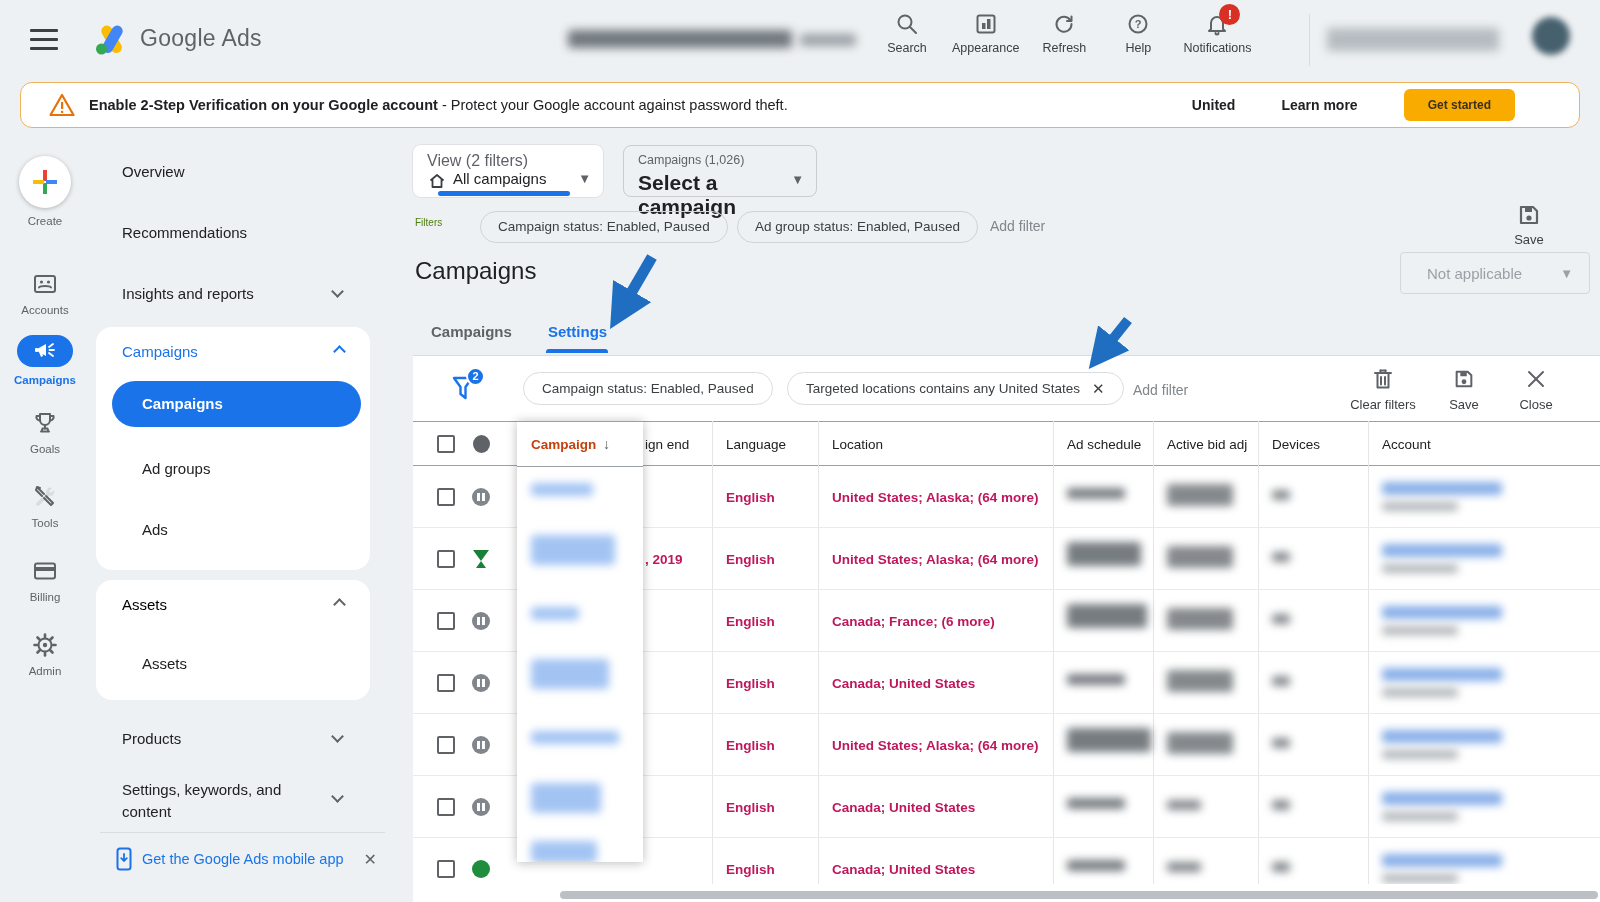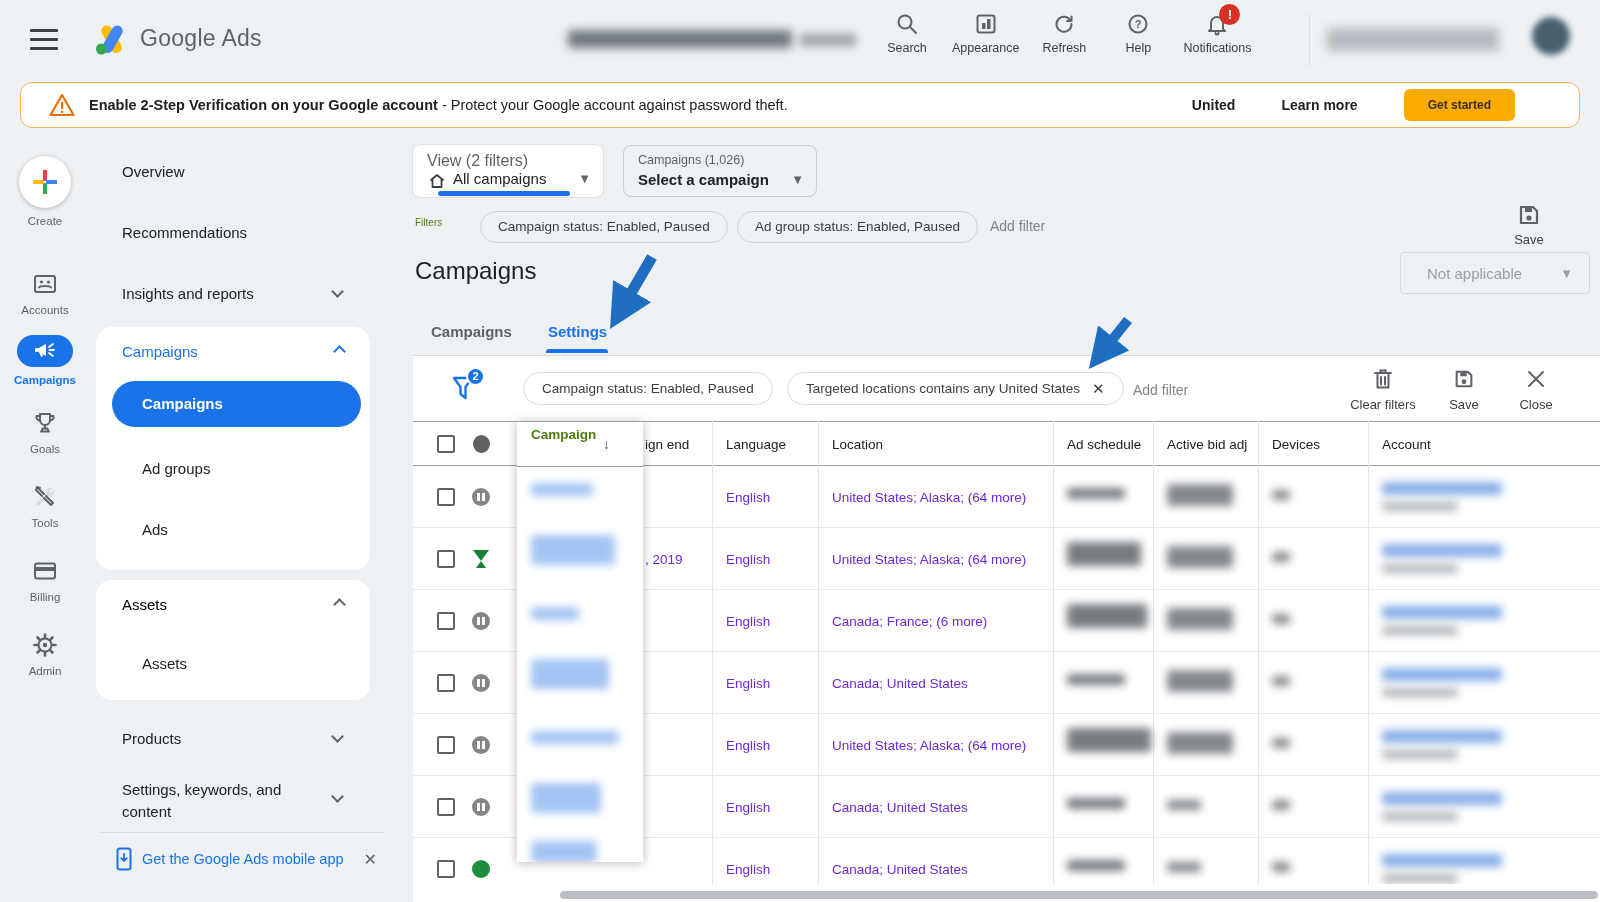--- a/index.html
+++ b/index.html
@@ -63,21 +63,21 @@
 
   
   .viewbox { position:absolute; left:413px; top:145px; width:190px; height:52px; background:#fff; border-radius:8px; box-shadow:0 0 0 1px #dfe1e5; cursor:pointer; }
   .viewbox .sl { position:absolute; left:14px; top:7px; font-size:16px; color:#5f6368; }
   .viewbox .sv { position:absolute; left:40px; top:25px; font-size:15px; color:#202124; }
   .viewbox .homeic { position:absolute; left:15px; top:27px; }
   .viewbox .caret, .campbox .caret, .notapp .caret { position:absolute; right:12px; top:26px; color:#5f6368; font-size:13px; }
   .viewbox .blueline { position:absolute; left:25px; bottom:1px; width:132px; height:5px; background:#1a73e8; border-radius:3px; }
   .campbox { position:absolute; left:623px; top:145px; width:194px; height:52px; border:1px solid #c9ccd0; border-radius:8px; cursor:pointer; }
   .campbox .sl { position:absolute; left:14px; top:7px; font-size:12.5px; color:#5f6368; }
-  .campbox .sv { position:absolute; left:14px; top:25px; font-size:15px; font-weight:bold; color:#202124; }
+  .campbox .sv { position:absolute; left:14px; top:25px; font-size:21px; font-weight:bold; color:#202124; }
   .filters-lbl { position:absolute; left:415px; top:217px; font-size:10px; color:#4d7c0f; }
   .chip { position:absolute; top:211px; height:32px; border:1px solid #d0d3d7; border-radius:16px; font-size:13.5px; color:#3c4043; line-height:30px; padding:0 17px; white-space:nowrap; cursor:pointer; }
   .addfilter { position:absolute; font-size:14px; color:#80868b; cursor:pointer; }
   .savetop { position:absolute; left:1502px; top:203px; width:54px; display:flex; flex-direction:column; align-items:center; gap:5px; cursor:pointer; }
   .savetop .slbl { font-size:13px; color:#3c4043; }
   .notapp { position:absolute; left:1400px; top:252px; width:190px; height:42px; border:1px solid #d5d8db; border-radius:4px; }
   .notapp .nv { position:absolute; left:26px; top:12px; font-size:15px; color:#9aa0a6; }
   .notapp .caret { color:#9aa0a6; top:13px; right:16px; }
 
   .pagetitle { position:absolute; left:415px; top:257px; font-size:24px; font-weight:normal; color:#202124; }
@@ -105,36 +105,36 @@
   .rows-clip { position:absolute; left:413px; top:466px; width:1187px; height:418px; overflow:hidden; }
   .trow { position:absolute; left:0; width:1187px; height:62px; border-bottom:1px solid #e8eaed; }
   .trow .c-check { position:absolute; left:24px; top:22px; }
   .trow .status { position:absolute; left:59px; top:22px; width:18px; height:18px; }
   .st-paused { background:#80868b; border-radius:50%; position:relative; }
   .st-paused::after { content:""; position:absolute; left:5px; top:5px; width:2px; height:8px; border-left:3px solid #fff; border-right:3px solid #fff; }
   .st-enabled { background:#1e8e3e; border-radius:50%; }
   .st-ended { position:relative; }
   .st-ended::before { content:""; position:absolute; left:1px; top:0; width:0; height:0; border-left:8px solid transparent; border-right:8px solid transparent; border-top:11px solid #188038; }
   .st-ended::after { content:""; position:absolute; left:4px; bottom:0; width:0; height:0; border-left:5px solid transparent; border-right:5px solid transparent; border-bottom:7px solid #188038; }
-  .ttxt { position:absolute; top:24px; font-size:13.5px; color:#6d28d9; white-space:nowrap; }
+  .ttxt { position:absolute; top:24px; font-size:13.5px; color:#be185d; white-space:nowrap;font-weight:bold; }
   .c-end { left:232px; } .c-lang { left:313px; } .c-loc { left:419px; }
   .rblob { position:absolute; filter:blur(4px); border-radius:3px; }
   .b-sched { left:654px; top:22px; width:58px; height:11px; background:#777c81; }
   .b-bid { left:754px; top:18px; width:66px; height:22px; background:#85898d; }
   .b-dev { left:859px; top:24px; width:18px; height:10px; background:#85898d; }
   .b-acct1 { left:969px; top:16px; width:120px; height:13px; background:#87aee8; }
   .b-acct2 { left:969px; top:36px; width:76px; height:9px; background:#b1b5b9; }
   .trow:nth-child(2) .b-sched { width:74px; height:24px; top:14px; }
   .trow:nth-child(3) .b-sched { width:80px; height:24px; top:14px; }
   .trow:nth-child(5) .b-sched { width:84px; height:24px; top:14px; }
   .trow:nth-child(6) .b-bid, .trow:nth-child(7) .b-bid { width:34px; height:10px; top:24px; }
 
   
   .floatcol { position:absolute; left:517px; top:421px; width:126px; height:441px; background:#fff; box-shadow:0 1px 10px rgba(32,33,36,.3); z-index:6; border-top:1px solid #9aa0a6; overflow:hidden; }
-  .floatcol .fhead { position:absolute; left:14px; top:5px; font-size:13.5px; font-weight:bold; color:#4d7c0f; }
+  .floatcol .fhead { position:absolute; left:14px; top:15px; font-size:13.5px; font-weight:bold; color:#c2410c; }
   .floatcol .sortarrow { position:absolute; left:86px; top:14px; font-size:14px; color:#5f6368; }
   .floatcol .fheadline { position:absolute; left:0; top:44px; width:126px; height:1px; background:#9aa0a6; }
   .fc-blob { position:absolute; left:14px; width:84px; height:13px; background:#a3c4f3; border-radius:4px; filter:blur(4px); cursor:pointer; }
   .fc-blob:nth-child(1){width:62px}
   .fc-blob:nth-child(2){width:84px;height:30px;transform:translateY(-10px)}
   .fc-blob:nth-child(3){width:48px}
   .fc-blob:nth-child(4){width:78px;height:30px;transform:translateY(-10px)}
   .fc-blob:nth-child(5){width:88px}
   .fc-blob:nth-child(6){width:70px;height:30px;transform:translateY(-10px)}
   .fc-blob:nth-child(7){width:66px;height:22px;transform:translateY(-14px)}

